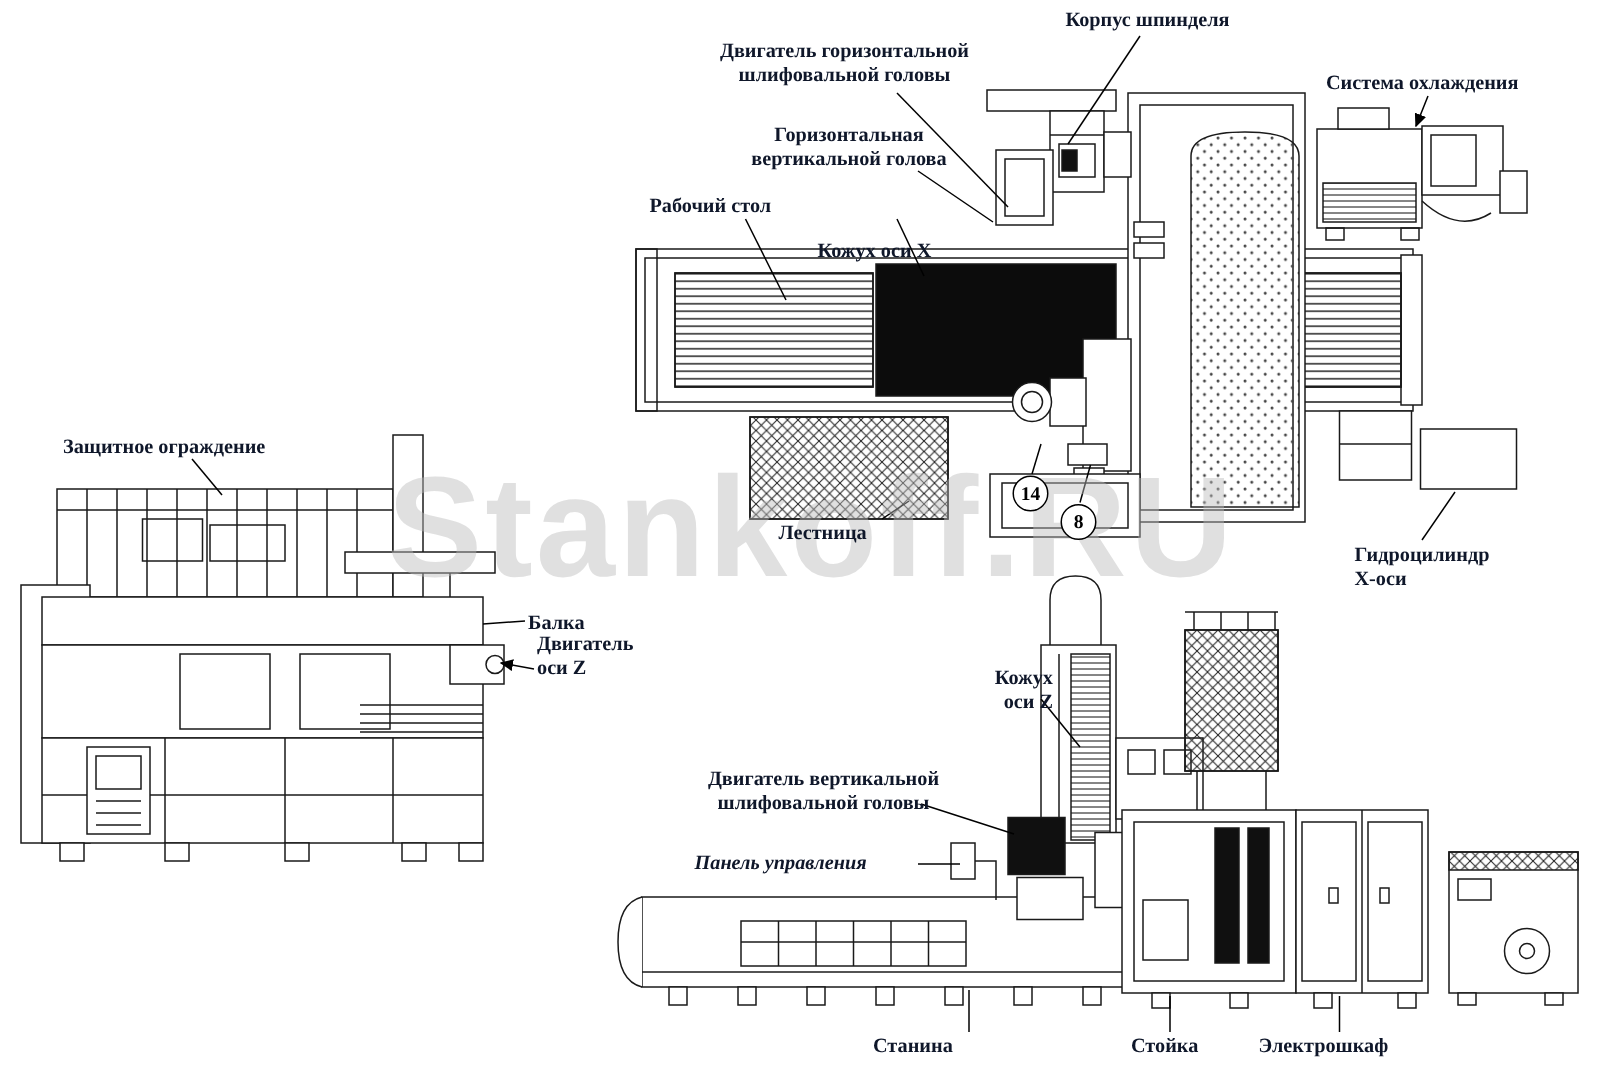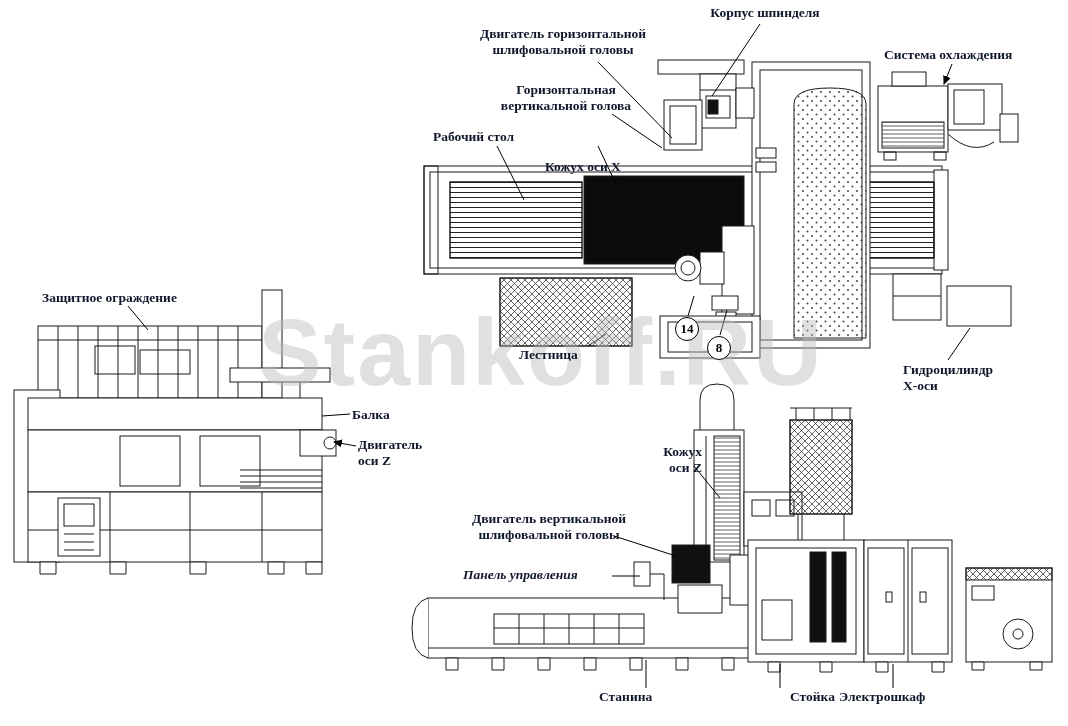--- a/index.html
+++ b/index.html
@@ -237,29 +237,29 @@
   <div class="lbl center" style="left:473px;top:26px;width:180px;">Двигатель горизонтальной
 шлифовальной головы</div>
   <div class="lbl" style="left:884px;top:47px;">Система охлаждения</div>
   <div class="lbl center" style="left:480px;top:82px;width:172px;">Горизонтальная
 вертикальной голова</div>
   <div class="lbl" style="left:433px;top:129px;">Рабочий стол</div>
   <div class="lbl" style="left:545px;top:129px;margin-top:30px;">Кожух оси X</div>
   <div class="lbl" style="left:42px;top:290px;">Защитное ограждение</div>
   <div class="lbl" style="left:519px;top:347px;">Лестница</div>
   <div class="lbl" style="left:352px;top:407px;">Балка</div>
-  <div class="lbl" style="left:358px;top:437px;">Двигатель
+  <div class="lbl" style="left:358px;top:421px;">Двигатель
 оси Z</div>
   <div class="lbl" style="left:903px;top:362px;">Гидроцилиндр
 Х-оси</div>
   <div class="lbl center" style="left:640px;top:444px;width:62px;text-align:right;">Кожух
 оси Z</div>
   <div class="lbl center" style="left:453px;top:511px;width:192px;">Двигатель вертикальной
 шлифовальной головы</div>
   <div class="lbl" style="left:463px;top:567px;font-style:italic;">Панель управления</div>
-  <div class="lbl" style="left:599px;top:689px;">Станина</div>
-  <div class="lbl" style="left:790px;top:689px;">Стойка</div>
+  <div class="lbl" style="left:582px;top:689px;">Станина</div>
+  <div class="lbl" style="left:754px;top:689px;">Стойка</div>
   <div class="lbl" style="left:839px;top:689px;">Электрошкаф</div>
 
   <div class="marker" style="left:675px;top:317px;">14</div>
   <div class="marker" style="left:707px;top:336px;">8</div>
 
 </div>
 
 </body></html>

